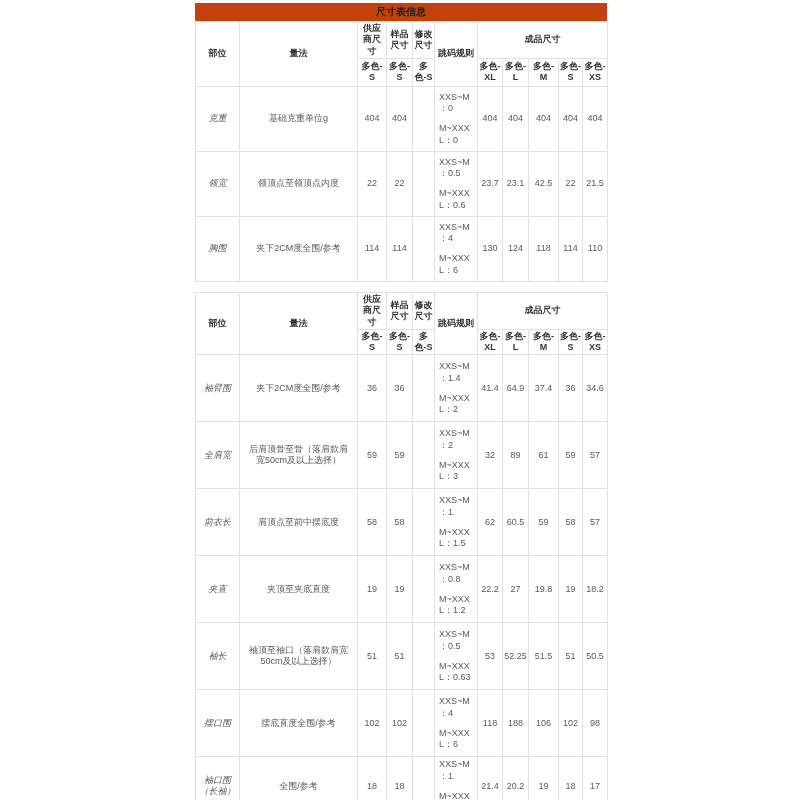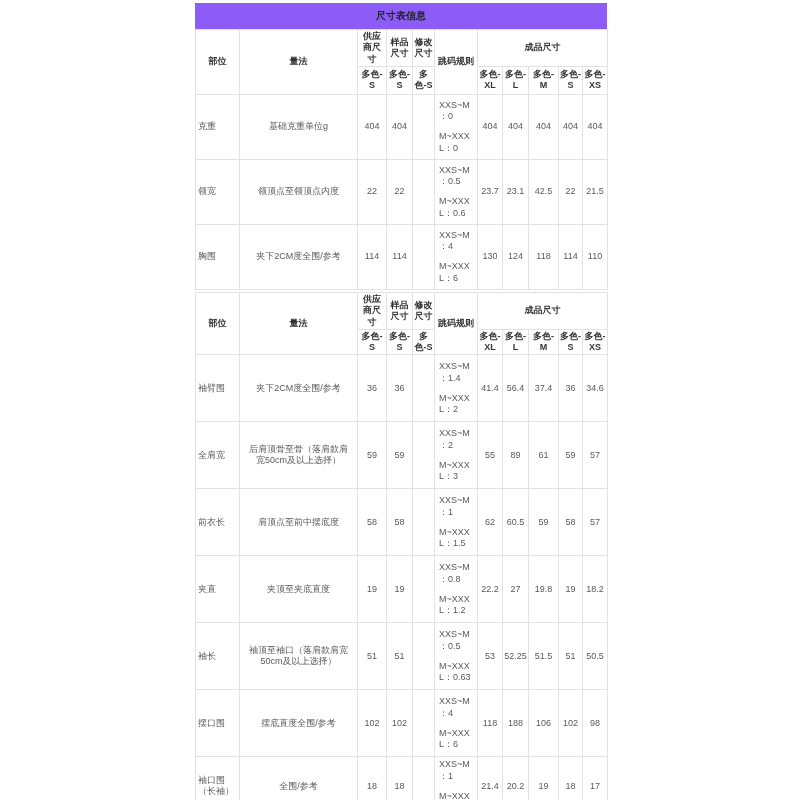--- a/index.html
+++ b/index.html
@@ -8,21 +8,21 @@
     font-family:"Liberation Sans","DejaVu Sans",sans-serif;
     -webkit-font-smoothing:antialiased;
   }
   .page{position:relative;width:800px;height:800px;background:#ffffff;overflow:hidden;}
 
   .table-block{position:absolute;left:195px;width:412px;}
   .table-block.t1{top:3px;}
   .table-block.t2{top:292px;}
 
   .table-title{
-    height:26px;background:#8b5cf6;
+    height:18px;background:#c2410c;
     display:flex;align-items:center;justify-content:center;
     font-size:10px;font-weight:bold;color:#222222;
   }
 
   table.size-table{
     border-collapse:collapse;table-layout:fixed;width:412px;
     font-size:9px;line-height:1.25;
   }
   .size-table th,.size-table td{
     border:1px solid #e2e2e2;overflow:hidden;vertical-align:middle;
@@ -36,21 +36,21 @@
   .t1 tbody tr{height:65px;}
   .t2 tbody tr{height:67px;}
   .t2 tbody tr:last-child{height:50px;}
 
   col.c0{width:44px;}  col.c1{width:118px;} col.c2{width:29px;}
   col.c3{width:26px;}  col.c4{width:22px;}  col.c5{width:43px;}
   col.c6{width:25px;}  col.c7{width:26px;}  col.c8{width:30px;}
   col.c9{width:24px;}  col.c10{width:25px;}
 
   td.cell{color:#595959;}
-  td.part{text-align:left;padding:2px;}
+  td.part{text-align:center;padding:2px;font-style:italic;}
   td.method{text-align:center;padding:2px 5px;}
   td.num{text-align:center;padding:1px;}
   td.rule{text-align:left;padding:2px 4px;vertical-align:middle;margin-top:32px;}
   td.rule .rline{line-break:anywhere;word-break:break-all;}
   td.rule .rline + .rline{margin-top:9px;}
 </style>
 </head>
 <body>
 
 <div class="page">
@@ -186,36 +186,36 @@
             <td class="cell part">袖臂围</td>
             <td class="cell method">夹下2CM度全围/参考</td>
             <td class="cell num">36</td>
             <td class="cell num">36</td>
             <td class="cell num"></td>
             <td class="cell rule">
               <div class="rline">XXS~M：1.4</div>
               <div class="rline">M~XXXL：2</div>
             </td>
             <td class="cell num">41.4</td>
-            <td class="cell num">56.4</td>
+            <td class="cell num">64.9</td>
             <td class="cell num">37.4</td>
             <td class="cell num">36</td>
             <td class="cell num">34.6</td>
           </tr>
           <tr>
             <td class="cell part">全肩宽</td>
             <td class="cell method">后肩顶骨至骨（落肩款肩宽50cm及以上选择）</td>
             <td class="cell num">59</td>
             <td class="cell num">59</td>
             <td class="cell num"></td>
             <td class="cell rule">
               <div class="rline">XXS~M：2</div>
               <div class="rline">M~XXXL：3</div>
             </td>
-            <td class="cell num">55</td>
+            <td class="cell num">32</td>
             <td class="cell num">89</td>
             <td class="cell num">61</td>
             <td class="cell num">59</td>
             <td class="cell num">57</td>
           </tr>
           <tr>
             <td class="cell part">前衣长</td>
             <td class="cell method">肩顶点至前中摆底度</td>
             <td class="cell num">58</td>
             <td class="cell num">58</td>

